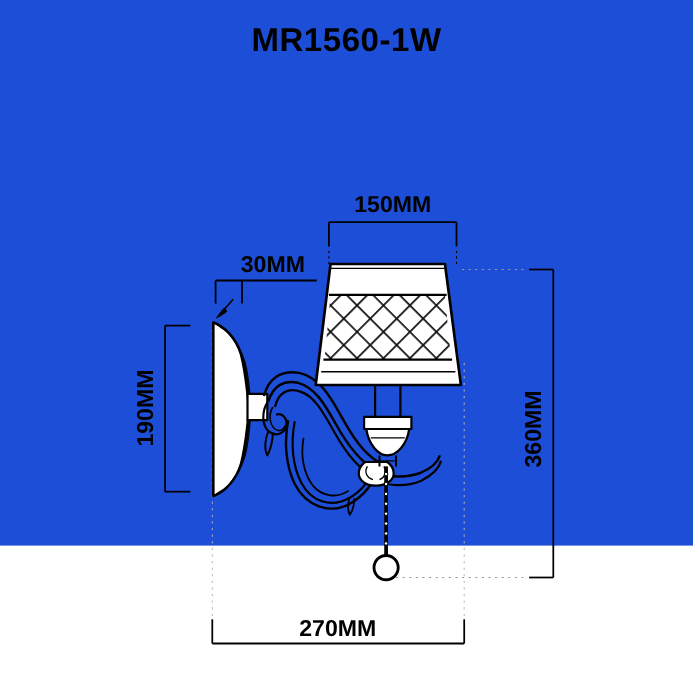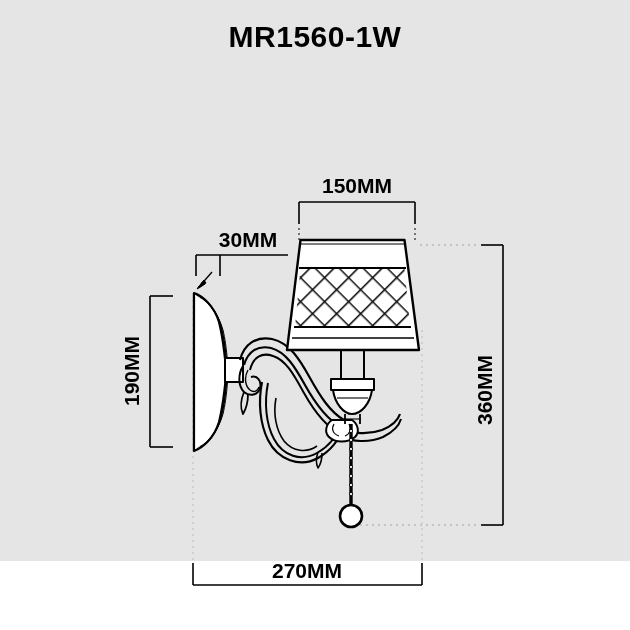--- a/index.html
+++ b/index.html
@@ -11,22 +11,22 @@
     width: 630px;
     height: 630px;
     font-family: "Liberation Sans", sans-serif;
     color: #000000;
     overflow: hidden;
     position: relative;
   }
   #page {
     position: relative;
     width: 630px;
-    height: 561px;
-    background: #e5e5e5;
+    height: 496px;
+    background: #1d4ed8;
   }
   #title {
     position: absolute;
     left: 0;
     top: 20px;
     width: 630px;
     text-align: center;
     font-size: 30px;
     font-weight: bold;
     letter-spacing: 0.5px;

